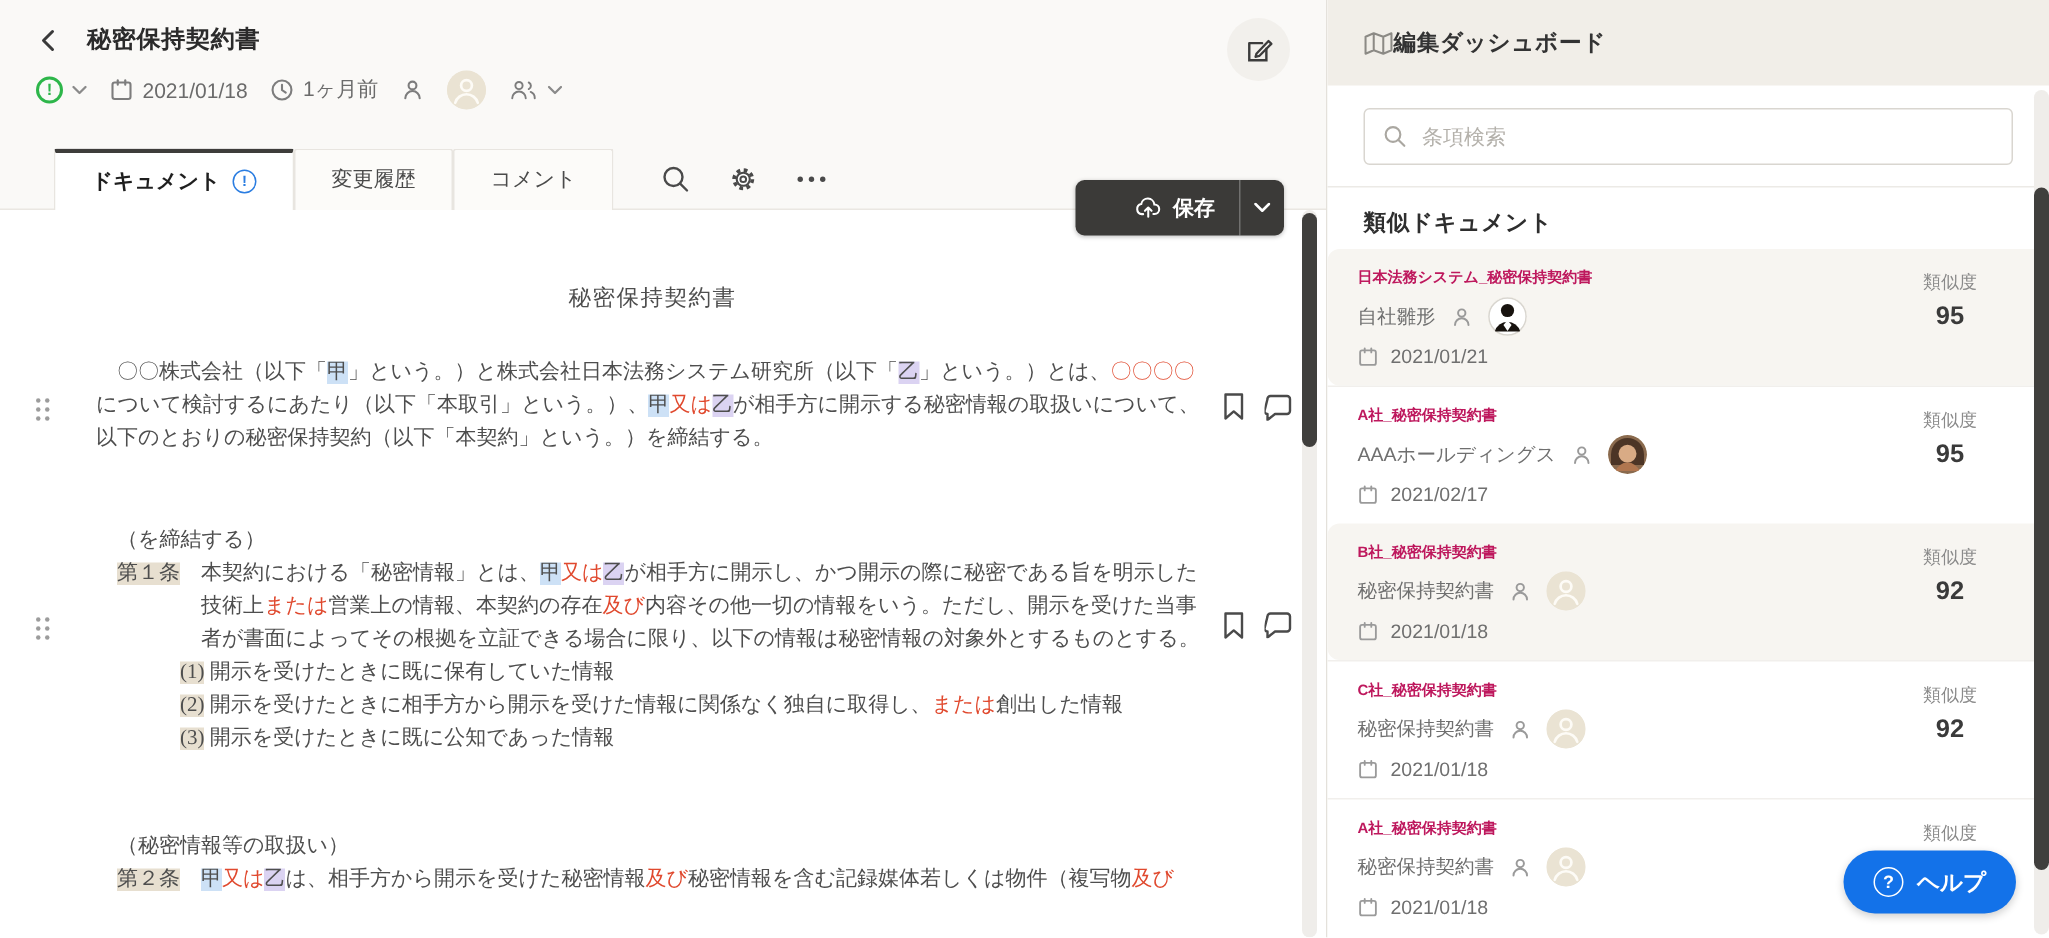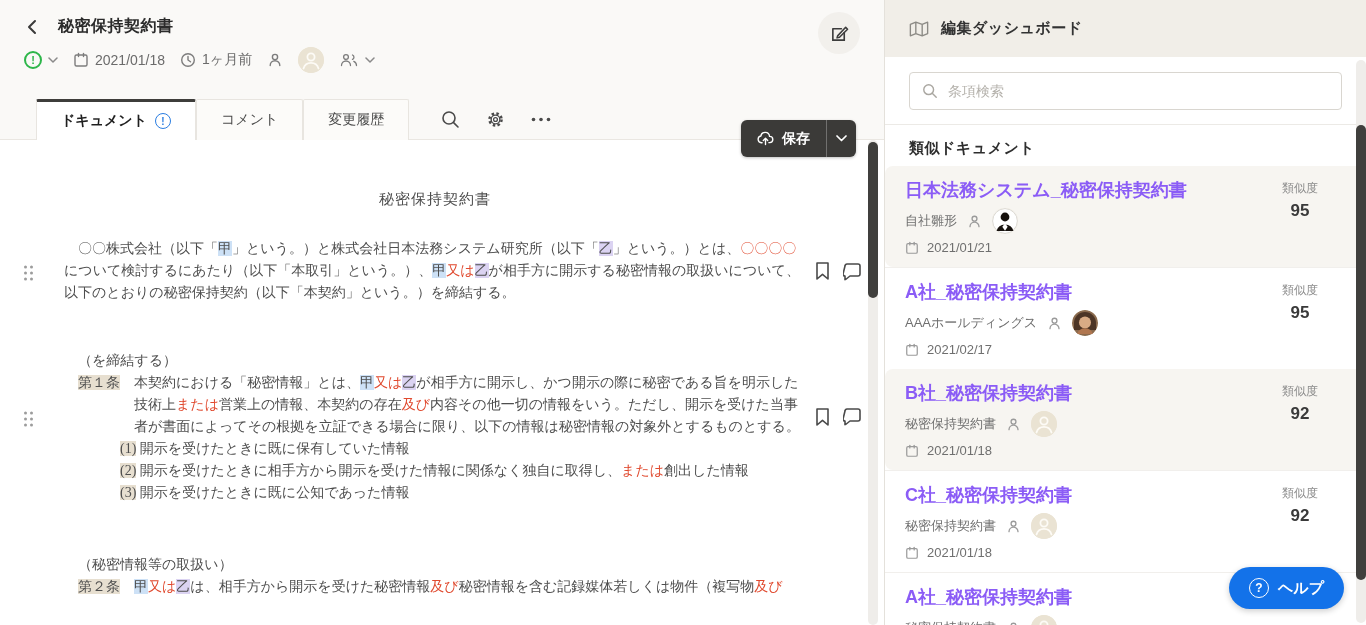--- a/index.html
+++ b/index.html
@@ -25,21 +25,21 @@
   .tab { height:41px; display:flex; align-items:center; gap:8px; padding:0 24px; background:#fcfbf9;
          border:1px solid #e8e5e0; border-bottom:none; border-radius:2px 2px 0 0; font-size:14px; color:#4a4a4a; cursor:pointer; }
   .tab.active { background:#fff; border-top:3px solid #3e3d3b; color:#1f1f1f; font-weight:bold; }
   .tab-badge { width:16px; height:16px; border:1.5px solid #2a7de1; border-radius:50%; color:#2a7de1;
                font-size:10px; font-weight:bold; display:flex; align-items:center; justify-content:center; }
   .tab-icons { display:flex; align-items:center; gap:26px; margin-left:32px; height:41px; }
   .icon-btn { display:flex; align-items:center; justify-content:center; cursor:pointer; }
 
   
   .save-btn { position:absolute; top:120px; right:28px; z-index:8; display:flex; align-items:stretch;
-              background:#3b3a38; border-radius:6px; color:#fff; box-shadow:0 1px 3px rgba(0,0,0,.25); }
+              background:#3b3a38; border-radius:6px; color:#fff; box-shadow:0 1px 3px rgba(0,0,0,.25);padding-left:24px; }
   .save-main { display:flex; align-items:center; gap:8px; padding:0 16px; height:37px; font-size:14px; font-weight:bold; cursor:pointer; }
   .save-caret { width:30px; display:flex; align-items:center; justify-content:center;
                 border-left:1px solid rgba(255,255,255,.28); cursor:pointer; }
 
   
   .doc-canvas { position:relative; height:485px; background:#fff; overflow:hidden; }
   .doc-content { padding:0 78px 0 64px; font-family:"Liberation Serif","DejaVu Serif",serif;
                  font-size:14px; line-height:22px; color:#4e4e4e; }
   .doc-title { text-align:center; font-size:15px; margin:48px 0 28px 0; letter-spacing:1px; }
   .doc-heading { margin-left:14px; }
@@ -57,33 +57,33 @@
   .row-icons { position:absolute; right:-56px; display:flex; gap:12px; color:#4a4a4a; }
 
   
   .scroll-track { position:absolute; width:10px; background:#efedea; border-radius:5px; }
   .scroll-thumb { position:absolute; width:10px; background:#403f3d; border-radius:5px; }
   .doc-scroll { top:0; bottom:0; right:6px; }
   .doc-scroll .scroll-thumb { top:2px; height:156px; right:0; }
 
   
   .right { width:481px; height:625px; position:relative; background:#fff; }
-  .panel-header { height:57px; background:#f1eee8; display:flex; align-items:center; gap:12px; padding-left:24px; }
+  .panel-header { height:57px; background:#f1eee8; display:flex; align-items:center; padding-left:24px; }
   .panel-title { font-size:15px; font-weight:bold; color:#333; letter-spacing:.5px; }
   .search-wrap { padding:15px 24px 14px 24px; border-bottom:1px solid #eceae6; }
   .search-box { display:flex; align-items:center; gap:10px; height:38px; border:1px solid #d9d6d0;
                 border-radius:4px; padding:0 12px; background:#fff; }
   .search-box input { border:none; outline:none; flex:1; font-size:14px; color:#333; background:transparent;
                       font-family:"Liberation Sans","DejaVu Sans",sans-serif; }
   .search-box input::placeholder { color:#b4b1ab; }
   .section-title { font-size:15px; font-weight:bold; color:#2e2e2e; padding:14px 24px 8px 24px; letter-spacing:.5px; }
   .sim-list { }
   .sim-item { position:relative; padding:12px 20px; min-height:86px; cursor:pointer; border-top:1px solid #f1efec; }
   .sim-item.shaded { background:#f7f5f1; border-radius:8px; border-top:none; }
-  .sim-title { font-size:18px; font-weight:bold; color:#8b5cf6; margin-bottom:6px; }
+  .sim-title { font-size:10px; font-weight:bold; color:#be185d; margin-bottom:6px; }
   .sim-sub { display:flex; align-items:center; gap:10px; font-size:13px; color:#6f6f6f; margin-bottom:6px; height:26px; }
   .sim-date { display:flex; align-items:center; gap:8px; font-size:13px; color:#6f6f6f; }
   .sim-score { position:absolute; top:14px; right:48px; text-align:center; }
   .score-label { font-size:12px; color:#8a8a8a; margin-bottom:4px; }
   .score-value { font-size:17px; font-weight:bold; color:#3a3a3a; }
   .panel-scroll { top:60px; bottom:2px; right:0; }
   .panel-scroll .scroll-thumb { top:65px; height:455px; right:0; }
 
   .help-btn { position:absolute; right:22px; bottom:16px; z-index:9; height:42px; padding:0 20px;
               background:#1372e9; color:#fff; border-radius:21px; display:flex; align-items:center; gap:9px;
@@ -172,24 +172,24 @@
               </svg>
             </span>
           </span>
         </div>
       <div class="tabs-row" id="tabs-row">
           <div class="tab active">
             <span>ドキュメント</span>
             <span class="tab-badge">!</span>
           </div>
           <div class="tab">
+            <span>変更履歴</span>
+          </div>
+          <div class="tab">
             <span>コメント</span>
-          </div>
-          <div class="tab">
-            <span>変更履歴</span>
           </div>
           <div class="tab-icons">
             <span class="icon-btn">
               <svg width="19" height="19" viewBox="0 0 19 19">
                 <circle cx="8" cy="8" r="6" fill="none" stroke="#4a4a4a" stroke-width="1.6"></circle>
                 <line x1="12.6" y1="12.6" x2="17" y2="17" stroke="#4a4a4a" stroke-width="1.6" stroke-linecap="round"></line>
               </svg>
             </span>
             <span class="icon-btn">
               <svg width="19" height="19" viewBox="0 0 20 20">

